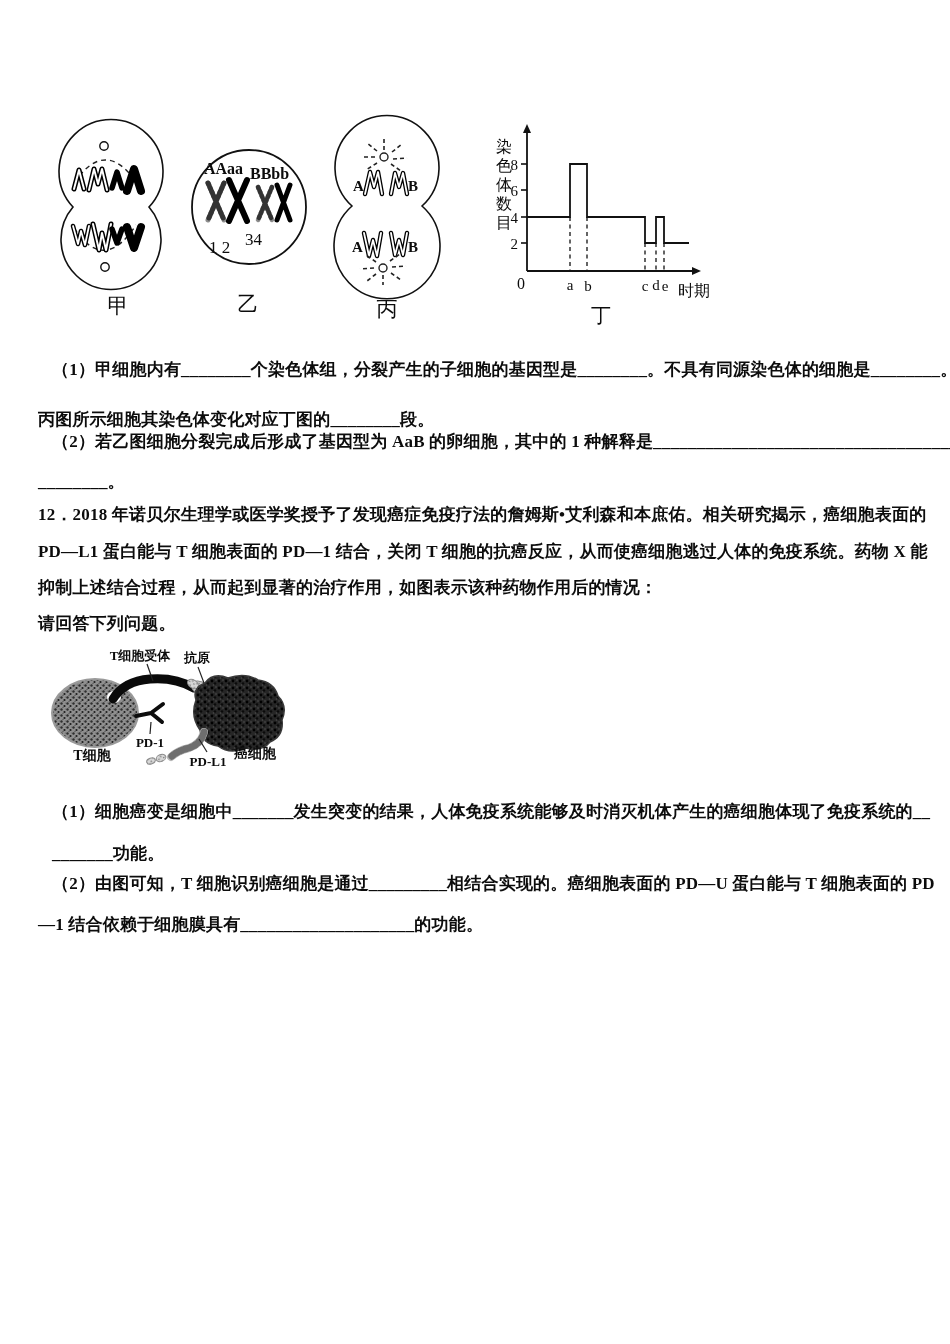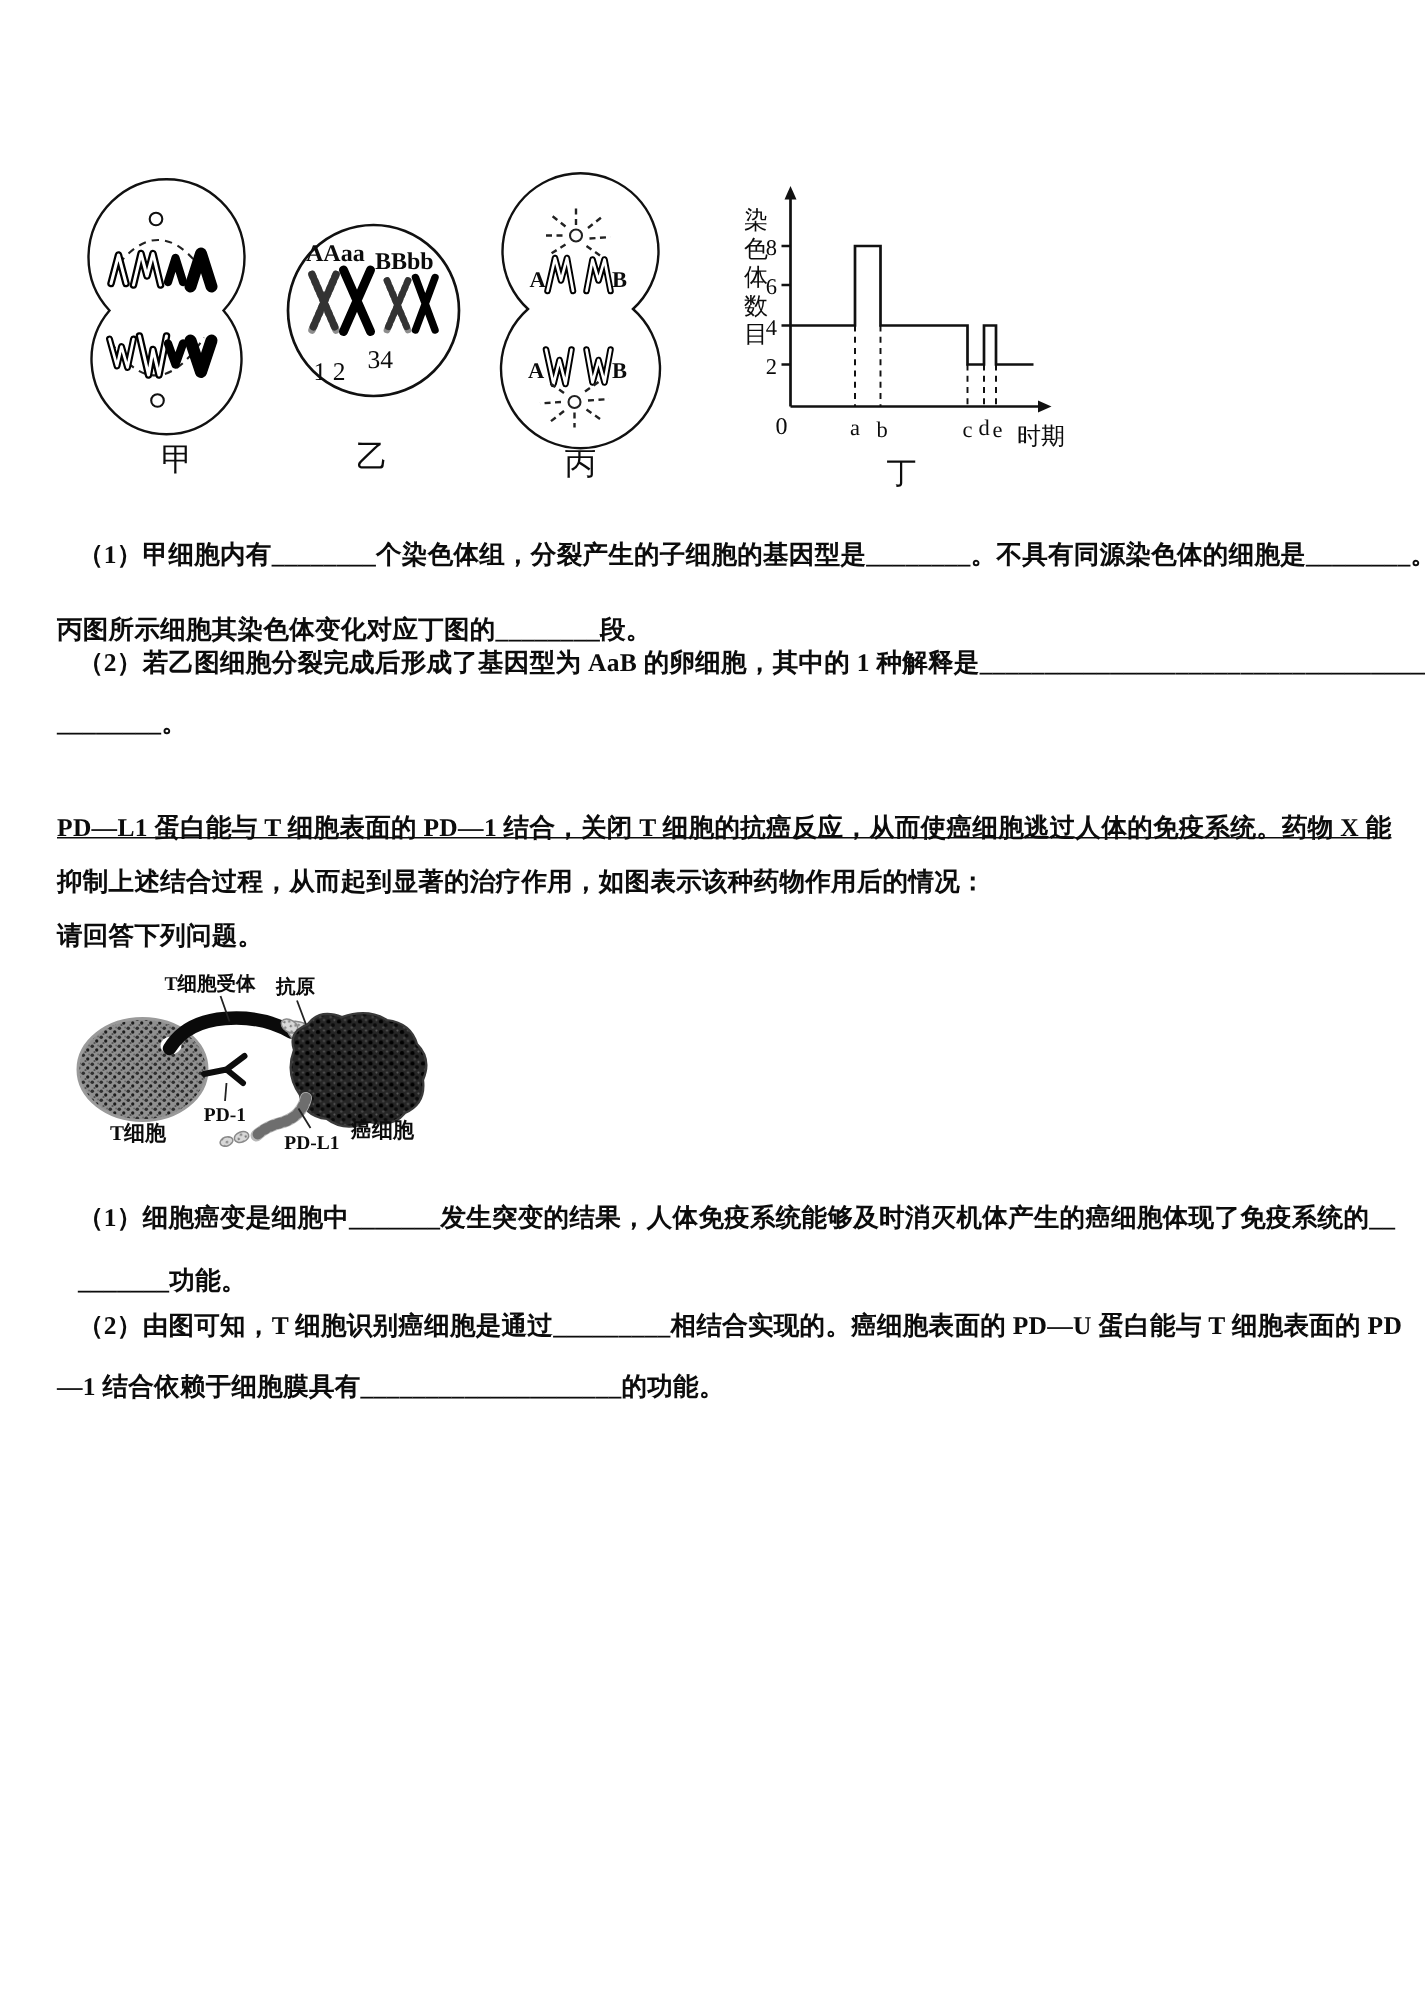--- a/index.html
+++ b/index.html
@@ -175,21 +175,22 @@
       <text x="678" y="296" font-size="16">时期</text>
       <text x="601" y="322" font-size="20" text-anchor="middle">丁</text>
     </g>
   </svg>
 
   <div class="tline indent" style="top:358px;">（1）甲细胞内有________个染色体组，分裂产生的子细胞的基因型是________。不具有同源染色体的细胞是________。</div>
   <div class="tline" style="top:408px;">丙图所示细胞其染色体变化对应丁图的________段。</div>
   <div class="tline indent" style="top:430px;">（2）若乙图细胞分裂完成后形成了基因型为 AaB 的卵细胞，其中的 1 种解释是__________________________________________</div>
   <div class="tline" style="top:470px;">________。</div>
 
-  <div class="tline" style="top:540px;text-decoration:underline;">PD—L1 蛋白能与 T 细胞表面的 PD—1 结合，关闭 T 细胞的抗癌反应，从而使癌细胞逃过人体的免疫系统。药物 X 能</div>
+  <div class="tline" style="top:503px;">12．2018 年诺贝尔生理学或医学奖授予了发现癌症免疫疗法的詹姆斯•艾利森和本庶佑。相关研究揭示，癌细胞表面的</div>
+  <div class="tline" style="top:540px;">PD—L1 蛋白能与 T 细胞表面的 PD—1 结合，关闭 T 细胞的抗癌反应，从而使癌细胞逃过人体的免疫系统。药物 X 能</div>
   <div class="tline" style="top:612px;">请回答下列问题。</div>
   <div class="tline" style="top:576px;">抑制上述结合过程，从而起到显著的治疗作用，如图表示该种药物作用后的情况：</div>
 
   <svg style="left:30px;top:635px;" width="290" height="155" viewBox="30 635 290 155">
     <defs>
       <pattern id="stipGray" width="6" height="6" patternUnits="userSpaceOnUse">
         <rect width="6" height="6" fill="#8f8f8f"></rect>
         <circle cx="1.5" cy="1.5" r="1.2" fill="#2e2e2e"></circle>
         <circle cx="4.5" cy="4" r="1.1" fill="#1d1d1d"></circle>
         <circle cx="3" cy="5.4" r="0.7" fill="#555"></circle>

